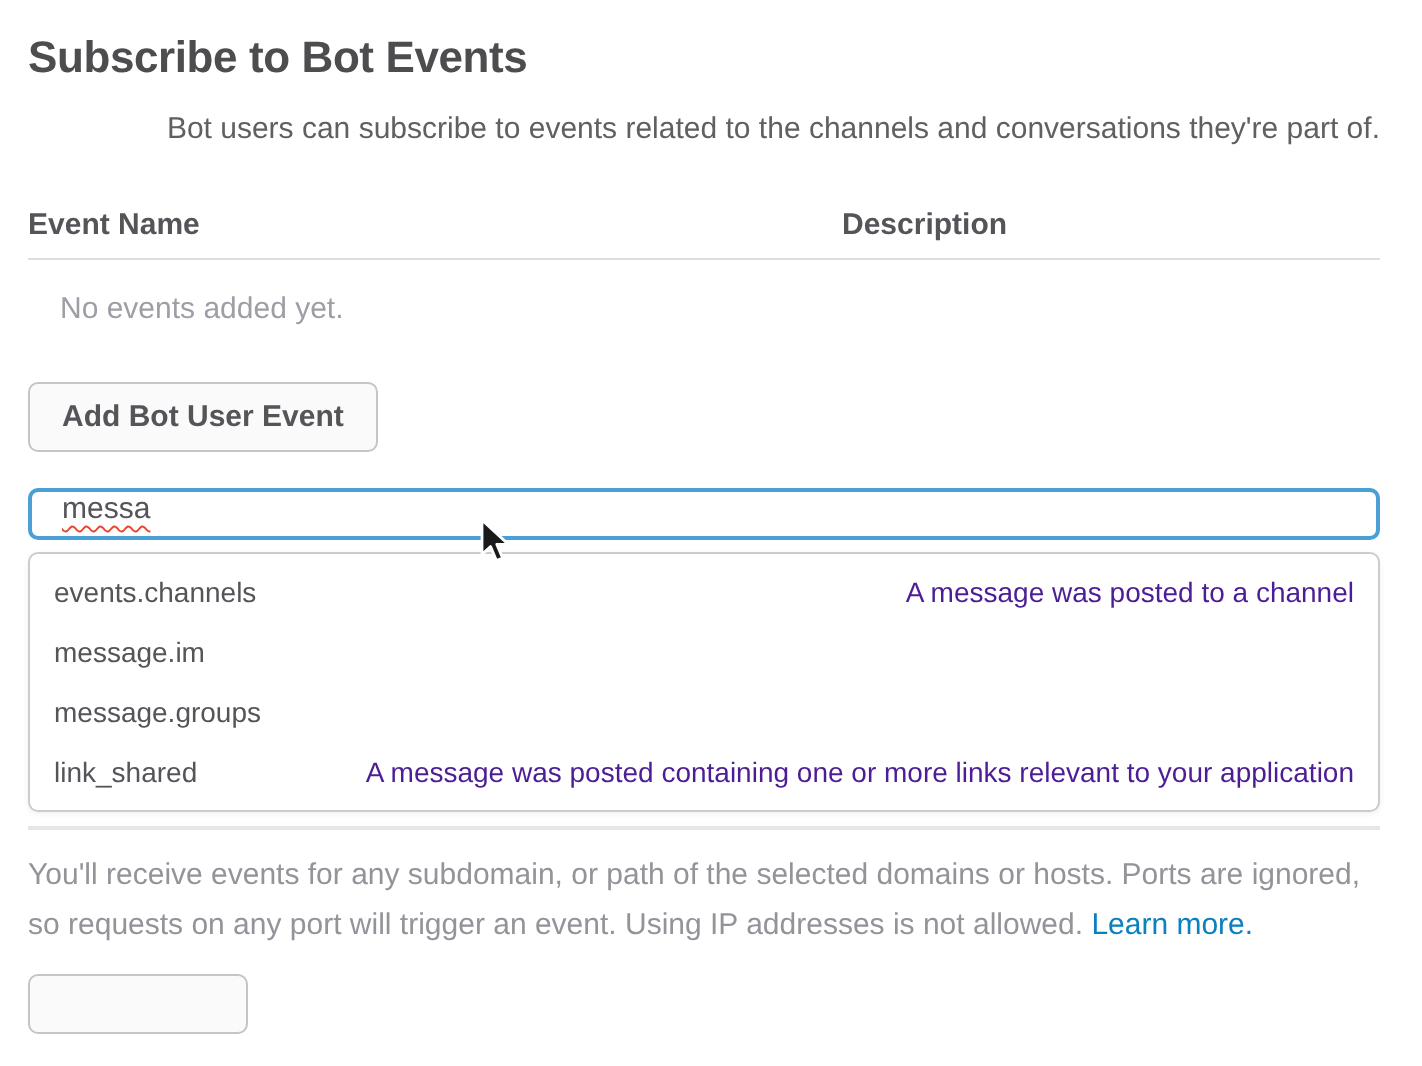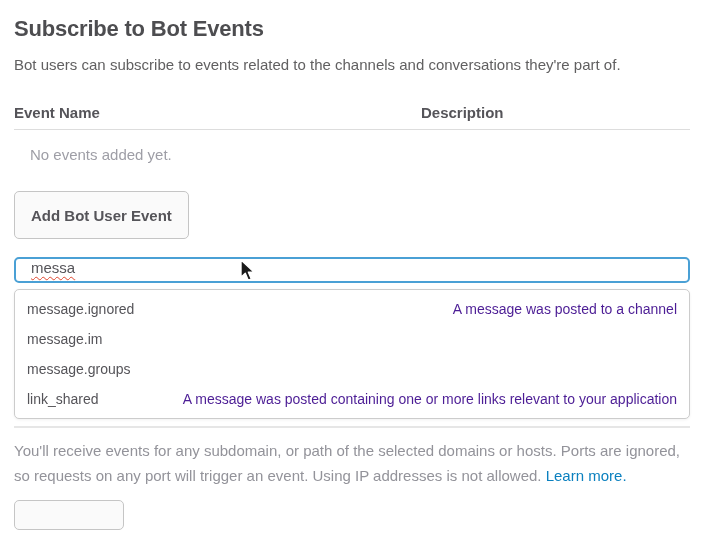--- a/index.html
+++ b/index.html
@@ -20,20 +20,21 @@
     line-height: 27px;
     font-weight: bold;
     color: #4d4d50;
     letter-spacing: -0.2px;
   }
   .page-subtitle {
     margin-top: 12px;
     font-size: 15px;
     line-height: 21px;
     color: #616061;
+    text-align: right;
   }
   .table-header {
     margin-top: 28px;
     display: flex;
     font-size: 15px;
     line-height: 20px;
     font-weight: bold;
     color: #555459;
   }
   .col-event-name { flex: 0 0 407px; }
@@ -48,21 +49,21 @@
     margin-top: 15px;
     font-size: 15px;
     line-height: 20px;
     color: #9e9ea6;
     margin-left: 16px;
   }
   .add-button {
     margin-top: 26px;
     display: inline-block;
     padding: 0 16px;
-    height: 48px;
+    height: 35px;
     line-height: 33px;
     font-size: 15px;
     font-weight: bold;
     color: #555459;
     background: #fafafa;
     border: 1px solid #c5c5c5;
     border-radius: 5px;
     cursor: pointer;
     font-family: inherit;
   }
@@ -169,21 +170,21 @@
   <p class="empty-text">No events added yet.</p>
 
   <button class="add-button">Add Bot User Event</button>
 
   <div class="event-search-input" role="textbox">
     <span class="typed-text">messa</span>
   </div>
 
   <div class="suggestions">
     <div class="suggestion-row">
-      <span class="suggestion-name">message.ignored</span>
+      <span class="suggestion-name">events.channels</span>
       <span class="suggestion-desc">A message was posted to a channel</span>
     </div>
     <div class="suggestion-row">
       <span class="suggestion-name">message.im</span>
     </div>
     <div class="suggestion-row">
       <span class="suggestion-name">message.groups</span>
     </div>
     <div class="suggestion-row">
       <span class="suggestion-name">link_shared</span>

